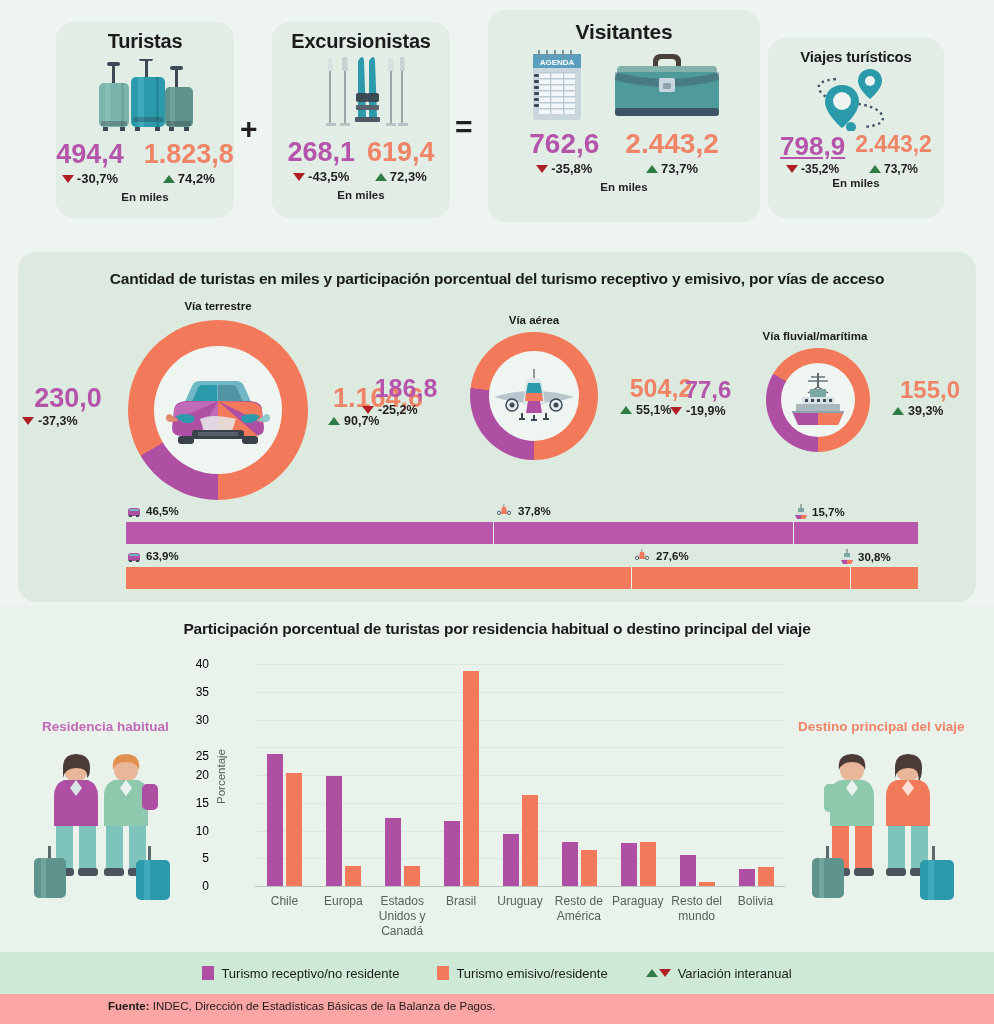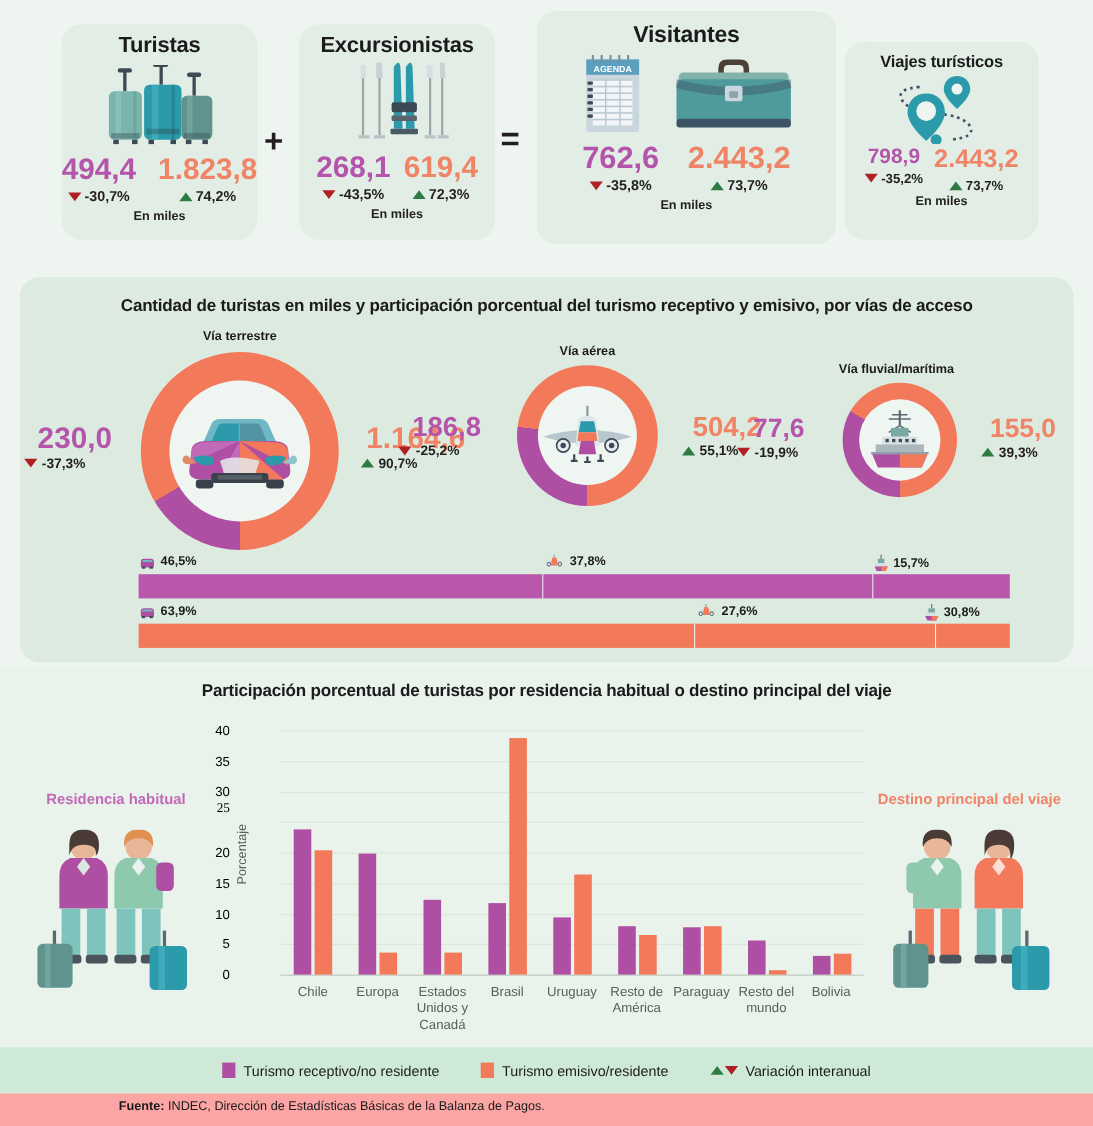--- a/index.html
+++ b/index.html
@@ -323,21 +323,21 @@
         <path d="M40 12 q-22 2 -16 12 q6 10 30 12 q26 2 32 12 q5 10 -18 12" stroke="#3d5466" stroke-width="2.4" fill="none" stroke-dasharray="2.5,3.5"></path>
         <path d="M74 2 c7 0 12 5 12 12 c0 8 -12 18 -12 18 s-12 -10 -12 -18 c0 -7 5 -12 12 -12 z" fill="#2b9aab"></path>
         <circle cx="74" cy="14" r="5" fill="#eef4f0"></circle>
         <path d="M46 18 c10 0 17 7 17 17 c0 12 -17 26 -17 26 s-17 -14 -17 -26 c0 -10 7 -17 17 -17 z" fill="#2b9aab"></path>
         <circle cx="46" cy="34" r="9" fill="#eef4f0"></circle>
         <circle cx="55" cy="60" r="5" fill="#2b9aab"></circle>
       </svg>
     </div>
     <div class="kpi-figs" style="margin-top:2px;gap:10px;">
       <div class="fig-block">
-        <div class="fig-num rec" style="font-size:19px;">798,9</div>
+        <div class="fig-num rec" style="font-size:26px;text-decoration:underline;">798,9</div>
         <div class="fig-var" style="font-size:12px;">
           <span class="tri-down"></span>
           <span>-35,2%</span>
         </div>
       </div>
       <div class="fig-block">
         <div class="fig-num emi" style="font-size:23px;">2.443,2</div>
         <div class="fig-var" style="font-size:12px;margin-top:6px;">
           <span class="tri-up"></span>
           <span>73,7%</span>
@@ -661,21 +661,21 @@
         <div class="grp" style="left: 483.556px;">
           <div class="bar rec" style="height: 17.205px;"></div>
           <div class="bar emi" style="height: 18.87px;"></div>
         </div>
       </div>
   <div class="ytick" style="top: 222px;">0</div>
       <div class="ytick" style="top: 194.25px;">5</div>
       <div class="ytick" style="top: 166.5px;">10</div>
       <div class="ytick" style="top: 138.75px;">15</div>
       <div class="ytick" style="top: 111px;">20</div>
-      <div class="ytick" style="top: 70px; font-family: Liberation Serif, serif;">25</div>
+      <div class="ytick" style="top: 92px;">25</div>
       <div class="ytick" style="top: 55.5px;">30</div>
       <div class="ytick" style="top: 27.75px;">35</div>
       <div class="ytick" style="top: 0px;">40</div>
       <div class="xlab" style="left: 34px; top: 230px; width: 74.8889px;">Chile</div>
       <div class="xlab" style="left: 92.8889px; top: 230px; width: 74.8889px;">Europa</div>
       <div class="xlab" style="left: 151.778px; top: 230px; width: 74.8889px;">Estados Unidos y Canadá</div>
       <div class="xlab" style="left: 210.667px; top: 230px; width: 74.8889px;">Brasil</div>
       <div class="xlab" style="left: 269.556px; top: 230px; width: 74.8889px;">Uruguay</div>
       <div class="xlab" style="left: 328.444px; top: 230px; width: 74.8889px;">Resto de América</div>
       <div class="xlab" style="left: 387.333px; top: 230px; width: 74.8889px;">Paraguay</div>

